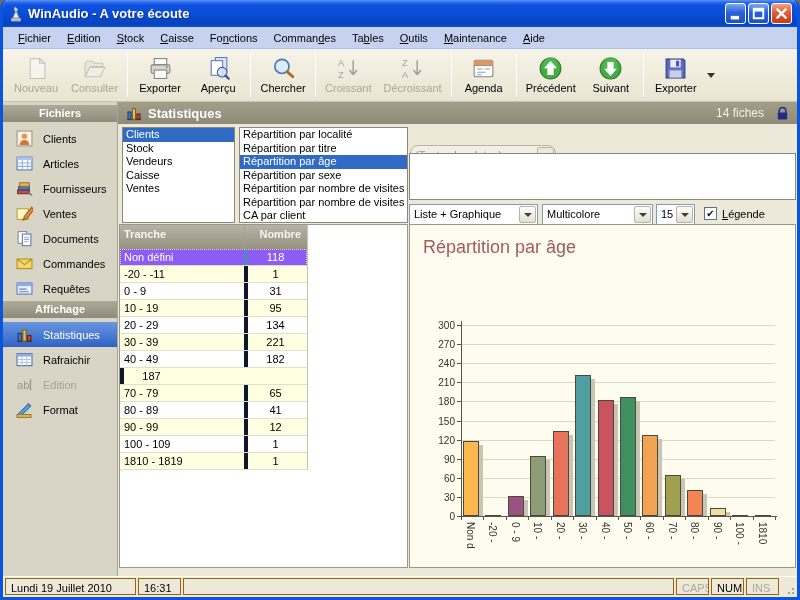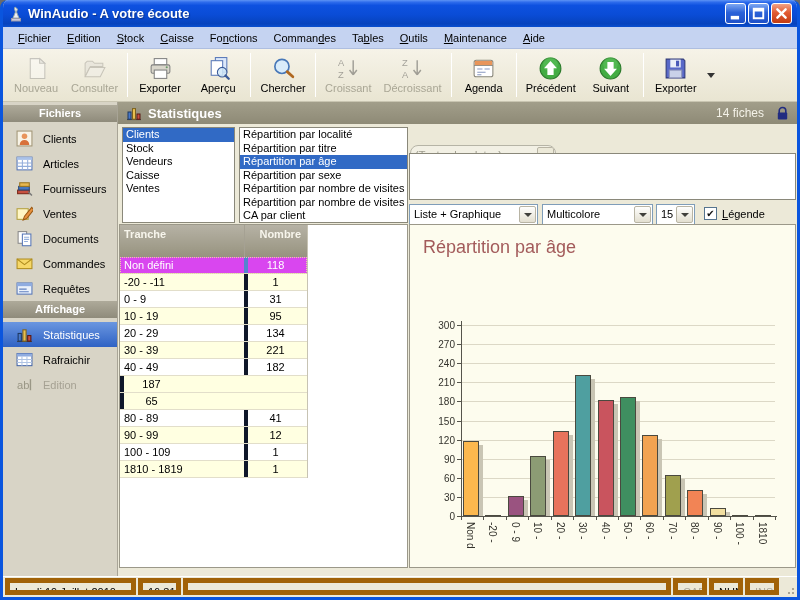--- a/index.html
+++ b/index.html
@@ -77,49 +77,49 @@
   .info-box{position:absolute;left:291px;top:29px;width:387px;height:47px;background:#fff;
     border:1px solid #8A887A;}
   .legend-check{position:absolute;left:586px;top:83px;display:flex;align-items:center;gap:5px;}
   .cb{width:13px;height:13px;background:#fff;border:1px solid #55748F;display:flex;
     align-items:center;justify-content:center;font-size:10px;line-height:10px;color:#111;}
   .legend-check u{text-decoration:underline;}
   
   .table-panel{position:absolute;left:1px;top:100px;width:289px;height:344px;background:#fff;
     border:1px solid #9B9889;}
   .data-table{width:188px;border-right:1px solid #C7C3B3;}
-  .dt-head{display:flex;height:32px;background:linear-gradient(180deg,#B6B2A5,#97937F);
+  .dt-head{display:flex;height:24px;background:linear-gradient(180deg,#B6B2A5,#97937F);
     color:#F7F5EC;font-weight:bold;}
   .dt-head .c1{flex:1;padding:3px 0 0 4px;}
   .dt-head .c2{width:63px;text-align:right;padding:3px 6px 0 0;border-left:1px solid #A5A193;}
   .dt-row{display:flex;height:17px;border-bottom:1px solid #E2DECA;}
   .dt-row .c1{flex:1;padding:2px 0 0 4px;white-space:nowrap;overflow:hidden;}
   .dt-row .c2{width:63px;text-align:center;padding:2px 4px 0 0;border-left:4px solid #0f172a;}
   .dt-row.alt{background:#FFFFE1;}
-  .dt-row.selected{background:#d946ef;color:#fff;outline:1px dotted #E8D8A0;outline-offset:-1px;}
+  .dt-row.selected{background:#8b5cf6;color:#fff;outline:1px dotted #E8D8A0;outline-offset:-1px;}
   .dt-row.selected .c2{border-left-color:#5584CF;}
   
   .chart-panel{position:absolute;left:291px;top:100px;width:387px;height:344px;background:#FDFCEE;
     border:1px solid #9B9889;overflow:hidden;}
   .chart-title{position:absolute;left:13px;top:12px;font-size:18px;}
   #chart-plot{position:absolute;inset:0;}
   .grid{position:absolute;height:1px;background:#DCD8C6;}
   .axis-v{position:absolute;width:1px;background:#55544C;}
   .axis-h{position:absolute;height:1px;background:#55544C;}
   .ylab{position:absolute;width:32px;text-align:right;font-size:10px;color:#33322C;}
   .ytick{position:absolute;width:4px;height:1px;background:#55544C;}
   .xtick{position:absolute;width:1px;height:4px;background:#55544C;}
   .bar{position:absolute;border:1px solid #4A493F;}
   .bar-sh{position:absolute;background:#C9C5B4;}
   .xlab{position:absolute;font-size:10px;color:#33322C;white-space:nowrap;width:40px;
     overflow:hidden;transform:rotate(90deg);transform-origin:0 0;}
   
   .statusbar{height:20px;background:#ECE9D8;display:flex;align-items:stretch;gap:2px;
     padding:1px 2px;border-top:1px solid #fff;}
-  .sb-panel{border:5px solid #a16207;padding:3px 19px 0 5px;white-space:nowrap;overflow:hidden;}
+  .sb-panel{border:1px solid #a16207;padding:3px 19px 0 5px;white-space:nowrap;overflow:hidden;}
   .sb-date{width:131px;}
   .sb-time{width:43px;text-align:center;}
   .sb-main{flex:1;}
   .sb-ind{width:33px;text-align:center;color:#ACA899;}
   .sb-ind.active{color:#000;}
   .grip{width:14px;border:none;position:relative;}
   .grip::after{content:"";position:absolute;right:1px;bottom:1px;width:9px;height:9px;
     background:
       radial-gradient(circle at 8px 8px,#A8A496 1.3px,transparent 1.5px),
       radial-gradient(circle at 8px 4px,#A8A496 1.3px,transparent 1.5px),
@@ -391,20 +391,29 @@
             <span>Rafraichir</span>
           </div>
           <div class="sb-item disabled">
             <span class="sb-ic">
               <svg viewBox="0 0 16 16">
                 <text x="1" y="12" font-size="10.5" fill="#9a9786" font-family="sans-serif">ab</text>
                 <path d="M13.6 3v10.4" stroke="#9a9786" stroke-width="1.3"></path>
               </svg>
             </span>
             <span>Edition</span>
+          </div>
+          <div class="sb-item">
+            <span class="sb-ic">
+              <svg viewBox="0 0 16 16">
+                <path d="M2.2 12.4L11.8 2.6l2 2-9.6 9.8z" fill="#5AA8E8" stroke="#2A70A8"></path>
+                <rect x="1" y="12.8" width="13" height="2.6" fill="#E8C050" stroke="#9A7420"></rect>
+              </svg>
+            </span>
+            <span>Format</span>
           </div>
         </div>
       </div>
 
     <div class="main">
       <div class="main-header">
         <span class="hdr-ic">
             <svg viewBox="0 0 16 16">
               <path d="M1 14.6h14" stroke="#444"></path>
               <rect x="2" y="7" width="3" height="7.2" fill="#4878C8" stroke="#1E3860"></rect>
@@ -505,20 +514,21 @@
                 <span class="c2">221</span>
               </div>
               <div class="dt-row">
                 <span class="c1">40 - 49</span>
                 <span class="c2">182</span>
               </div>
               <div class="dt-row alt">
                 <span class="c2">187</span>
               </div>
               <div class="dt-row alt">
+                <span class="c1">70 - 79</span>
                 <span class="c2">65</span>
               </div>
               <div class="dt-row">
                 <span class="c1">80 - 89</span>
                 <span class="c2">41</span>
               </div>
               <div class="dt-row alt">
                 <span class="c1">90 - 99</span>
                 <span class="c2">12</span>
               </div>

